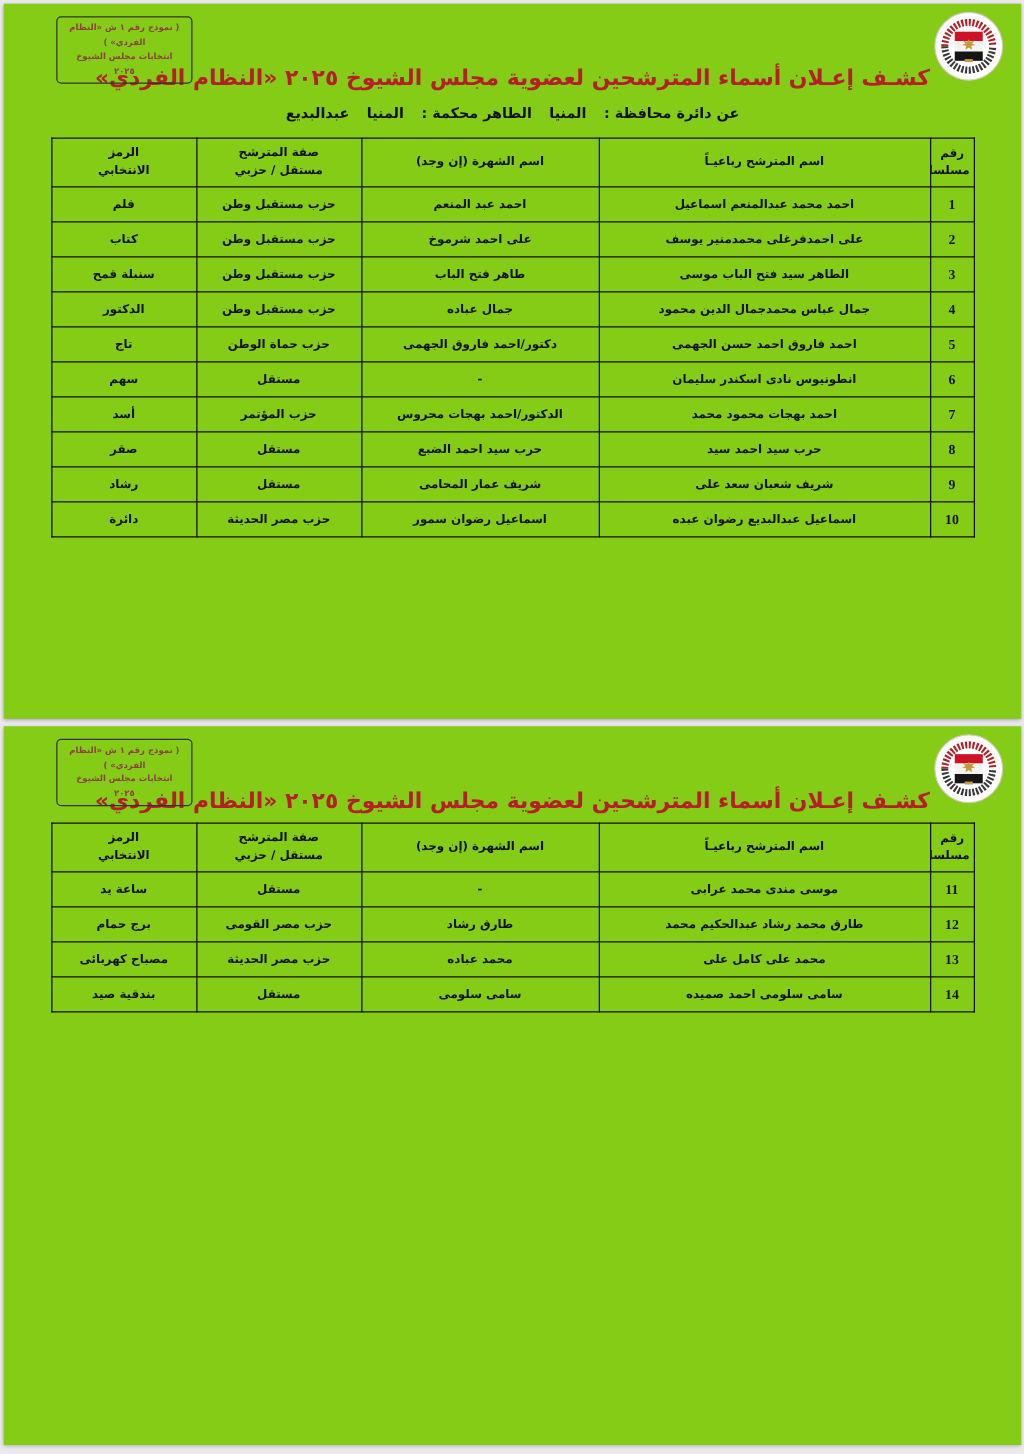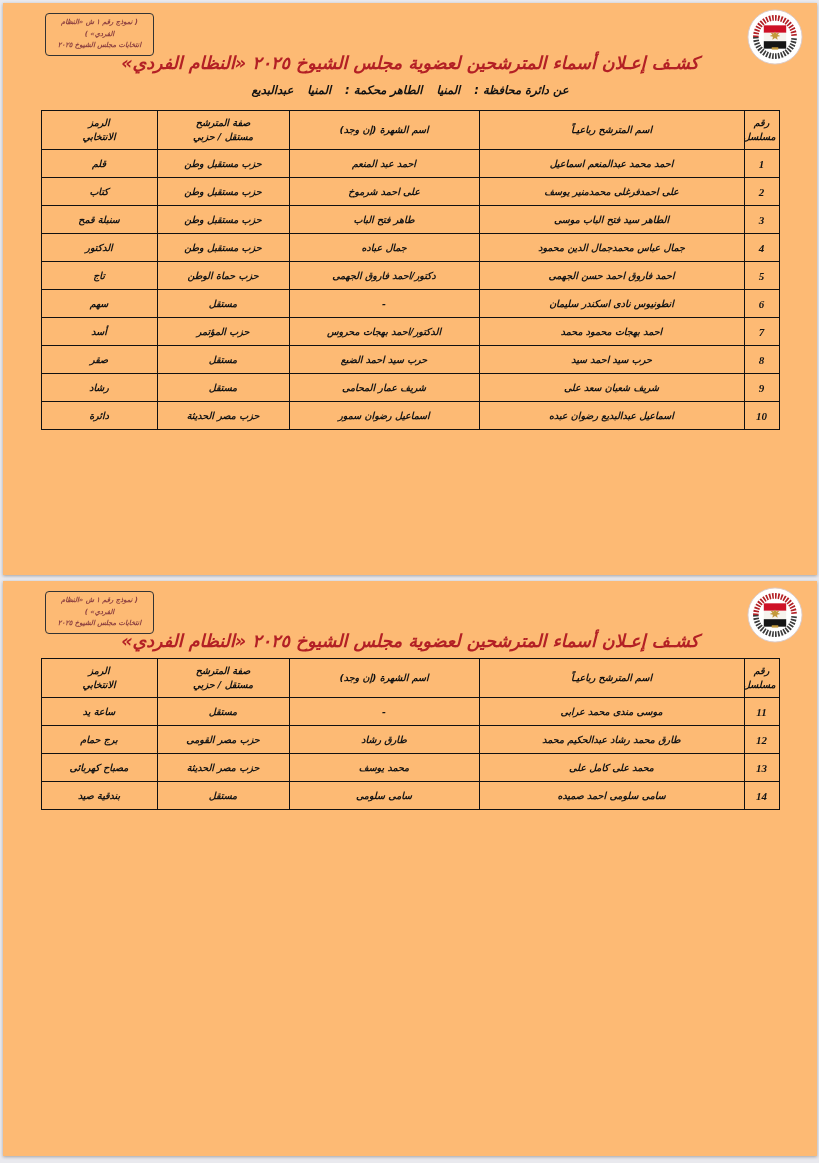--- a/index.html
+++ b/index.html
@@ -5,24 +5,23 @@
   html,body{margin:0;padding:0;}
   body{
     width:819px;height:1163px;
     background:#e9e9ee;
     font-family:"DejaVu Sans", sans-serif;
     overflow:hidden;
   }
   .sheet-stack{padding:3px 2px 0 3px;}
   .page{
     position:relative;
-    background:#fdba74;
+    background:#84cc16;
     width:814px;
     box-shadow:0 1px 3px rgba(0,0,0,.3);
-    font-style:italic;
   }
   .page.p1{height:572px;margin-bottom:6px;}
   .page.p2{height:575px;}
   
   .form-note{
     position:absolute;top:10px;left:42px;
     border:1px solid #333;border-radius:4px;
     padding:3px 6px;
     text-align:center;
     font-size:6.8px;line-height:1.7;
@@ -273,21 +272,21 @@
     <td class="serial">12</td>
     <td>طارق محمد رشاد عبدالحكيم محمد</td>
     <td>طارق رشاد</td>
     <td>حزب مصر القومى</td>
     <td>برج حمام</td>
   </tr>
 
   <tr>
     <td class="serial">13</td>
     <td>محمد على كامل على</td>
-    <td>محمد يوسف</td>
+    <td>محمد عباده</td>
     <td>حزب مصر الحديثة</td>
     <td>مصباح كهربائى</td>
   </tr>
 
   <tr>
     <td class="serial">14</td>
     <td>سامى سلومى احمد صميده</td>
     <td>سامى سلومى</td>
     <td>مستقل</td>
     <td>بندقية صيد</td>

